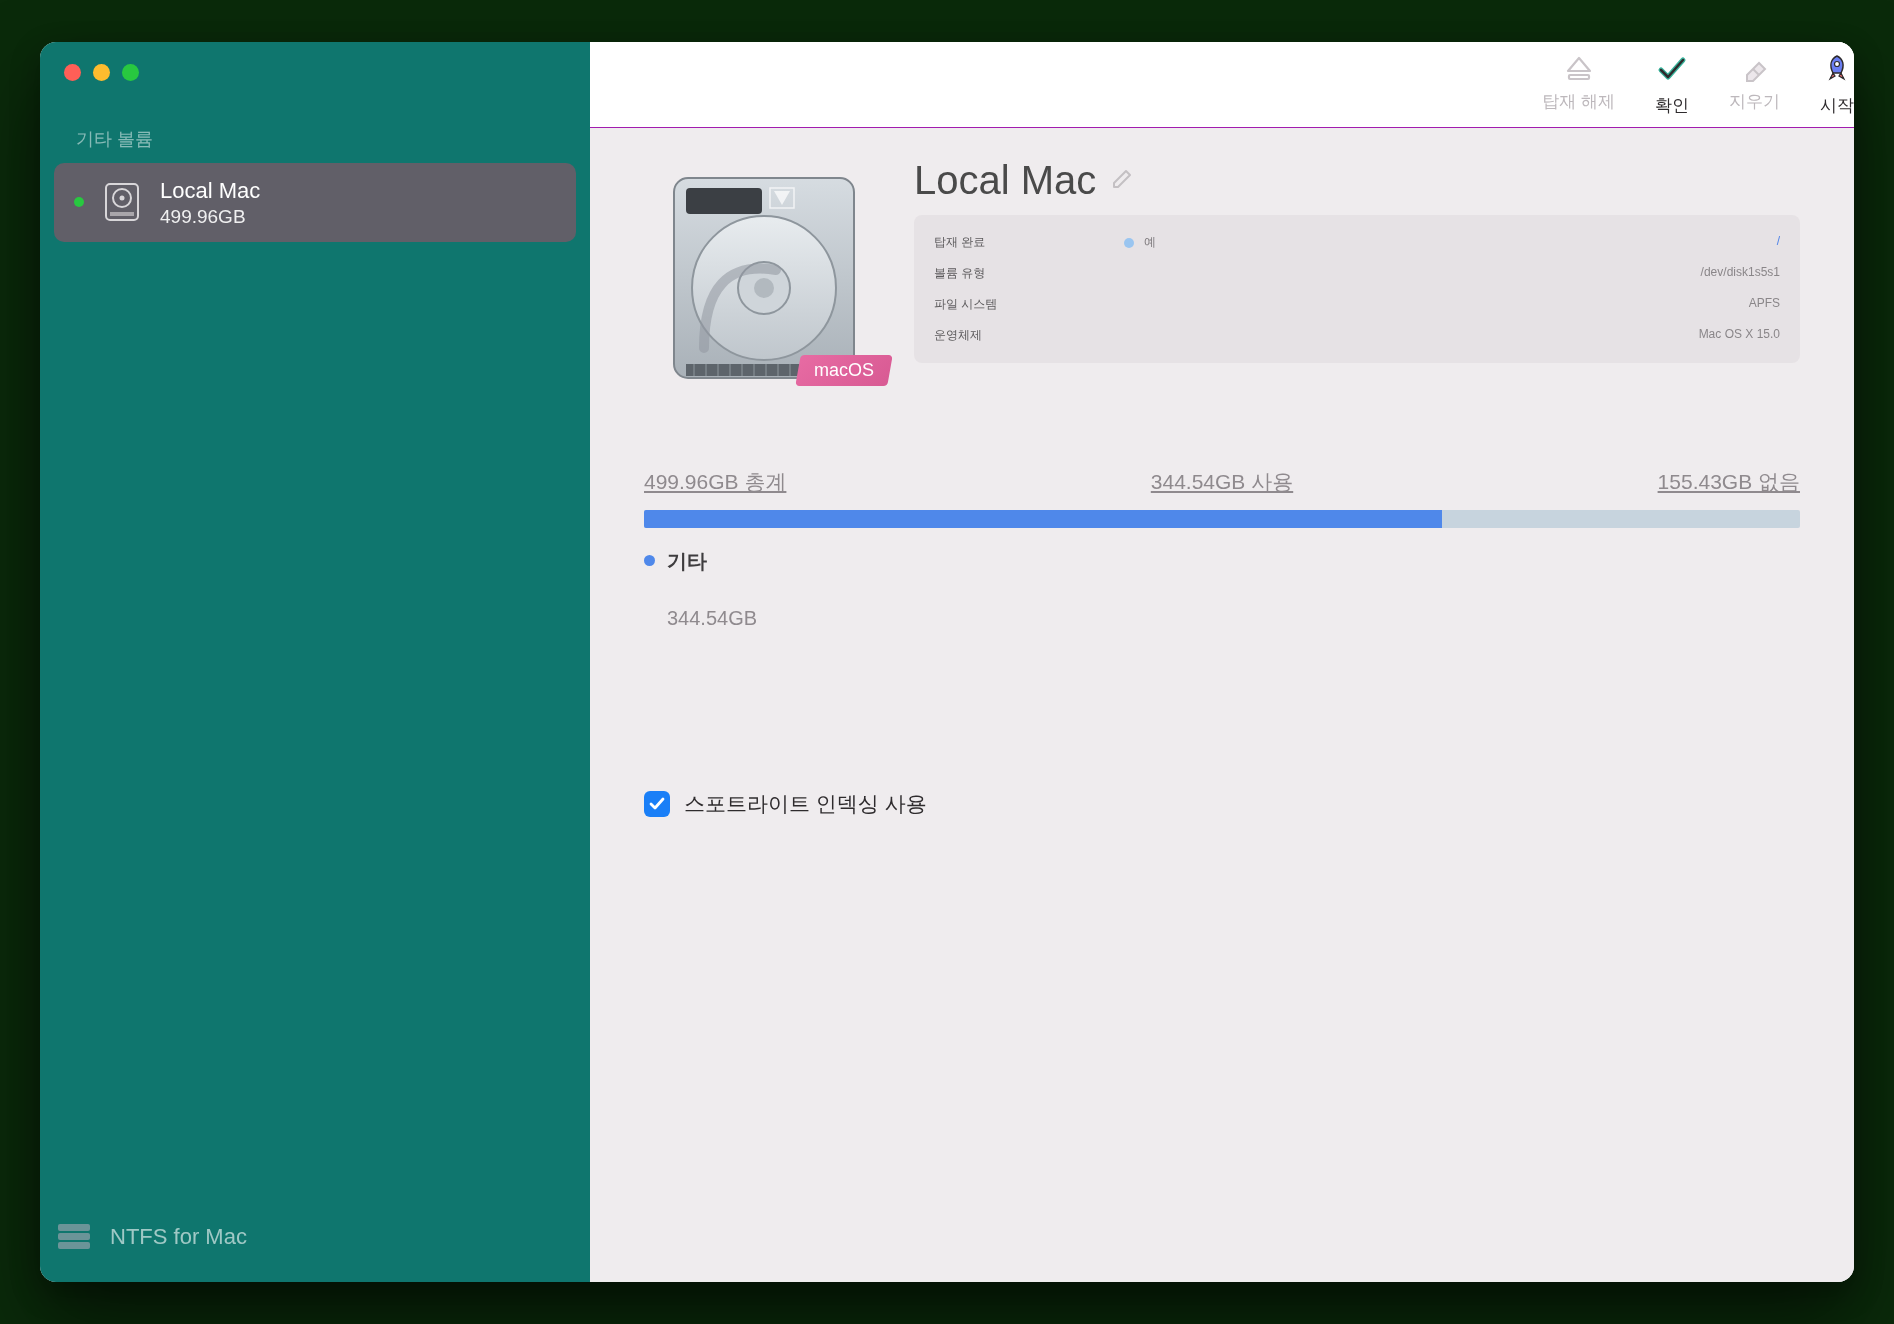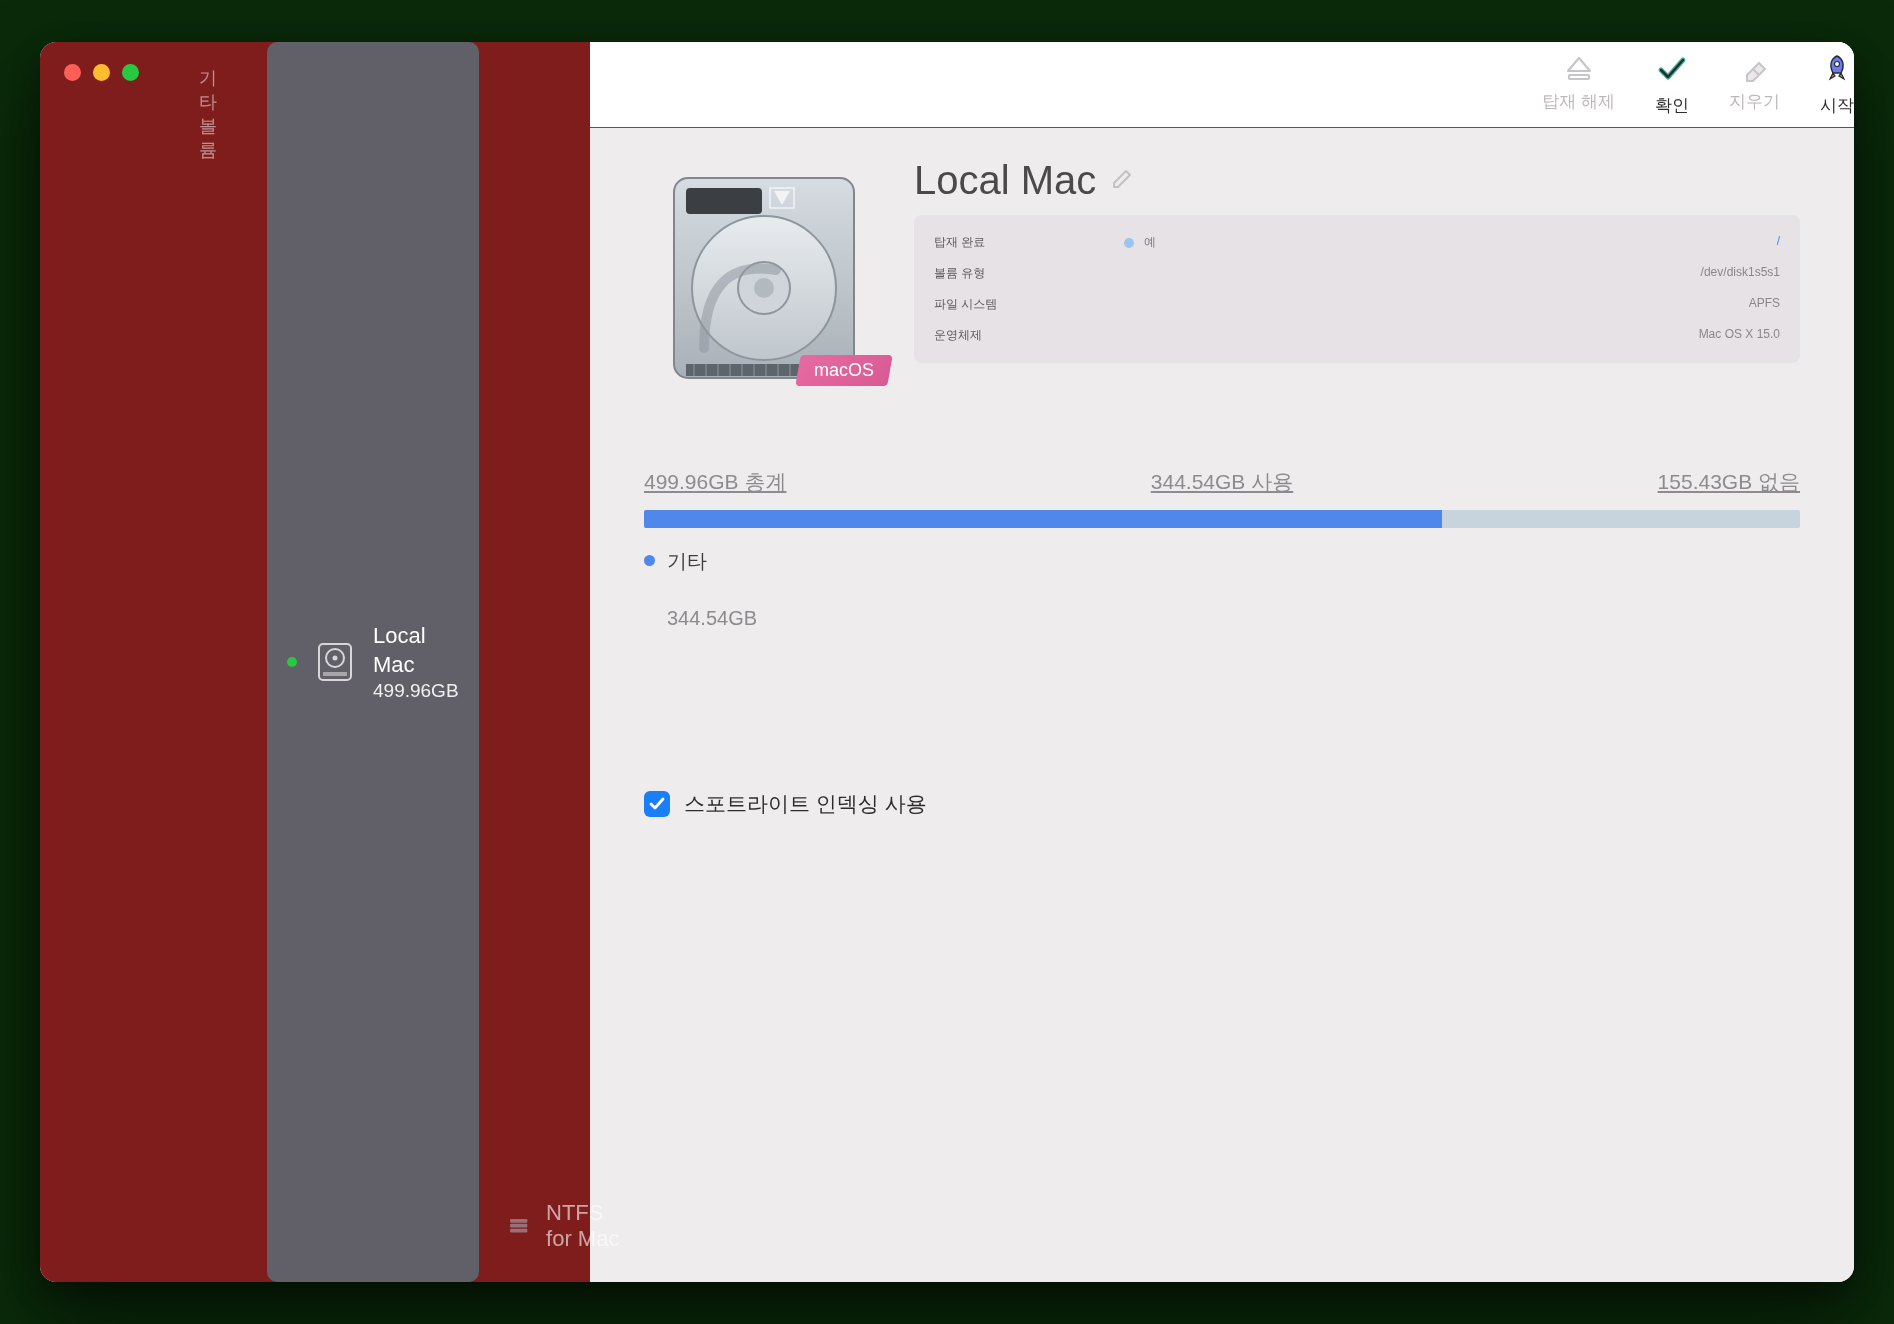--- a/index.html
+++ b/index.html
@@ -17,23 +17,23 @@
   height: 1240px;
   background: #efecee;
   border-radius: 16px;
   overflow: hidden;
   display: flex;
   box-shadow: 0 40px 80px rgba(0,0,0,0.5), 0 10px 30px rgba(0,0,0,0.3);
   position: relative;
 }
 .sidebar {
   width: 550px;
-  background: #7f1d1d;
-  display: flex;
-  flex-direction: row;
+  background: #0f766e;
+  display: flex;
+  flex-direction: column;
   position: relative;
 }
 .traffic-lights {
   display: flex;
   gap: 12px;
   padding: 22px 24px;
 }
 .traffic-light {
   width: 17px;
   height: 17px;
@@ -190,21 +190,21 @@
 .storage-legend {
   margin-top: 20px;
   display: flex;
   align-items: flex-start;
   gap: 12px;
 }
 .legend-dot {
   width: 11px; height: 11px; border-radius:50%; background:#4f88ea; margin-top:7px;
 }
 .legend-text { font-size: 20px; }
-.legend-name { color: #3e3c3e; font-weight:400; }
+.legend-name { color: #3e3c3e; font-weight:700; }
 .legend-size { color: #8f8a8e; margin-top: 32px; }
 .spotlight-row {
   margin-top: 160px;
   display: flex;
   align-items: center;
   gap: 14px;
   font-size: 21px;
   color: #2e2b2d;
   text-align: right;
 }

